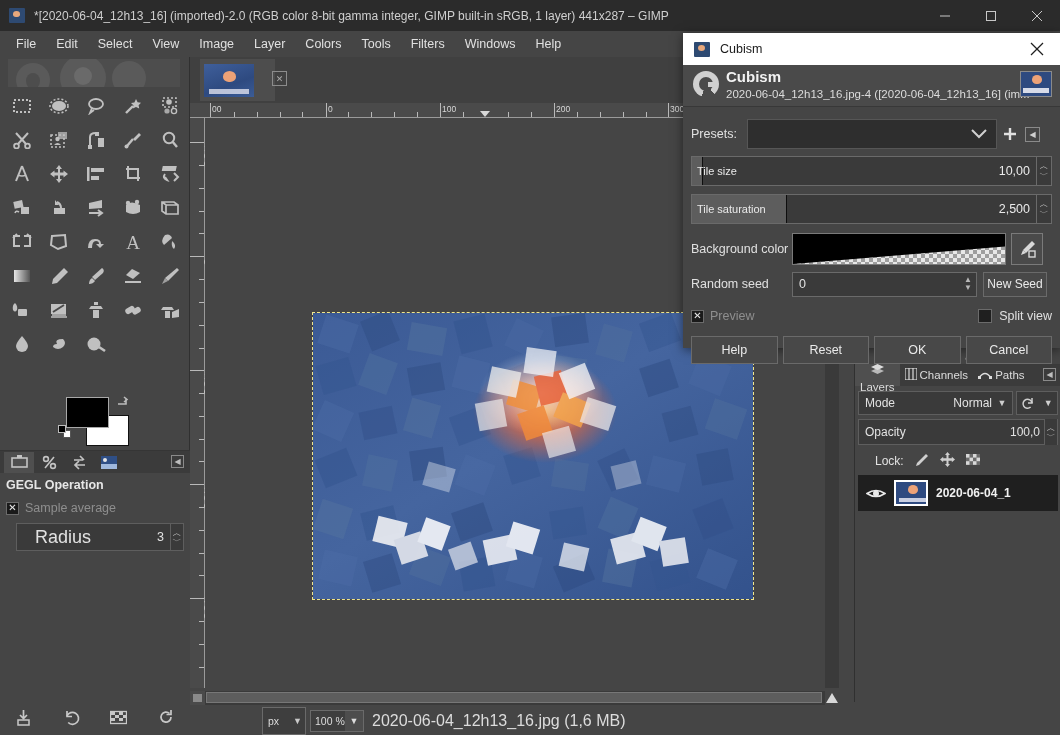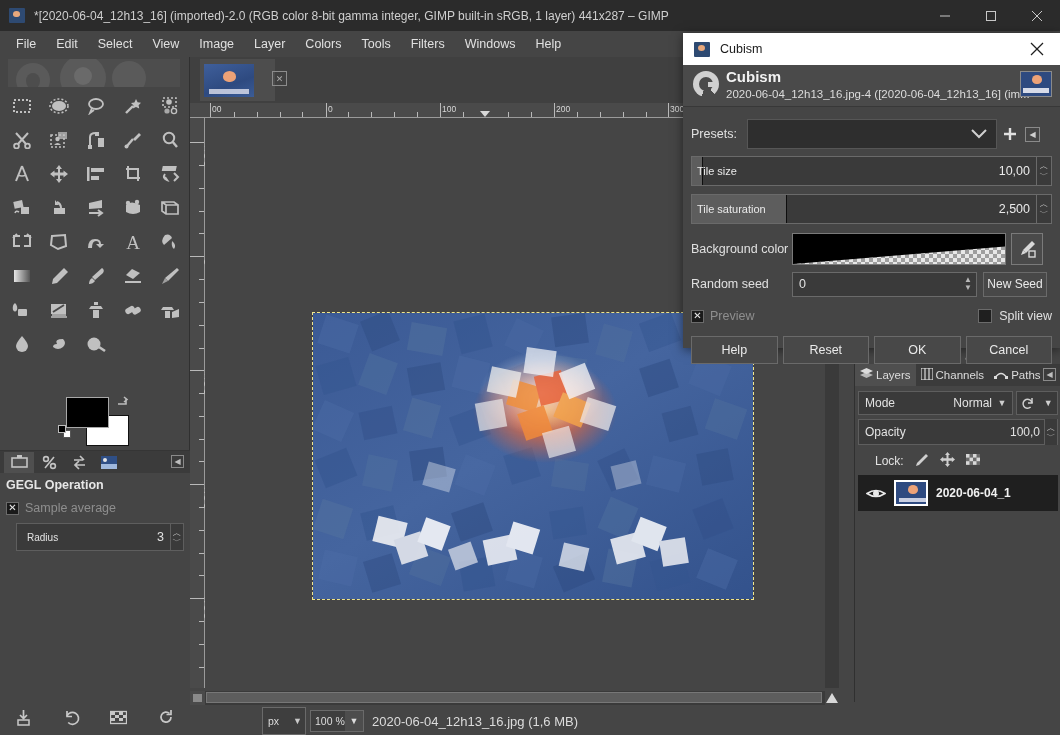--- a/index.html
+++ b/index.html
@@ -89,21 +89,21 @@
   .td-tab.active { background:#4f4f4f; }
   .td-menu { position:absolute; right:6px; top:4px; width:13px; height:13px; border:1px solid #8a8a8a; display:flex;align-items:center;justify-content:center;color:#bdbdbd;font-size:8px;}
   .gegl-title { position:absolute; left:6px; top:27px; font-weight:bold; font-size:12.5px; color:#e6e6e6; }
   .samp-row { position:absolute; left:6px; top:50px; display:flex; align-items:center; gap:6px; }
   .chk { width:13px; height:13px; background:#1a1a1a; border:1px solid #6b6b6b; display:flex; align-items:center; justify-content:center; color:#e8e8e8; font-size:10px; line-height:1; }
   .samp-label { color:#8e8e8e; font-size:12.5px; }
   .radius-row {
     position:absolute; left:16px; top:72px; width:168px; height:28px;
     background:#3a3a3a; border:1px solid #5e5e5e; display:flex; align-items:center;
   }
-  .radius-row .lbl { margin-left:10px; font-size:10px; color:#e2e2e2; }
+  .radius-row .lbl { margin-left:18px; font-size:18px; color:#e2e2e2; }
   .radius-row .val { margin-left:auto; margin-right:6px; font-size:12.5px; color:#e2e2e2; }
   .spin { width:13px; height:26px; background:#3a3a3a; border-left:1px solid #5e5e5e;
           display:flex; flex-direction:column; align-items:center; justify-content:center; color:#c9c9c9; }
   .spin div { line-height:8px; font-size:9px; }
 
   
   .imgwin { position:absolute; left:190px; top:57px; width:664px; height:645px; background:#454545; }
   .tabstrip { position:absolute; left:0; top:0; width:664px; height:46px; background:#404040; }
   .thumbtab { position:absolute; left:10px; top:2px; width:75px; height:42px; background:#4d4d4d; display:flex; align-items:center; }
   .thumb { width:50px; height:33px; margin-left:4px; position:relative; overflow:hidden;
@@ -136,29 +136,29 @@
   .qm-corner { position:absolute; left:635px; top:634px; width:14px; height:14px; }
   .qm-corner i { position:absolute; left:1px; top:2px; width:0;height:0;border-left:6px solid transparent;border-right:6px solid transparent;border-bottom:10px solid #d8d8d8; }
 
   .statusbar { position:absolute; left:0; top:648px; width:664px; height:32px; background:#454545; display:flex; align-items:center; }
   .unitbox { margin-left:72px; width:44px; height:28px; background:#3e3e3e; border:1px solid #6a6a6a; display:flex; align-items:center; }
   .unitbox .u { font-size:10.5px; margin-left:5px; color:#ddd; }
   .unitbox .cv { margin-left:auto; margin-right:3px; color:#c9c9c9; font-size:9px; }
   .zoombox { margin-left:4px; width:54px; height:22px; background:#3e3e3e; border:1px solid #6a6a6a; display:flex; align-items:center;}
   .zoombox .z { font-size:10.5px; margin-left:4px; color:#ddd; }
   .zoombox .cv { margin-left:auto; width:18px; height:20px; background:#4d4d4d; display:flex;align-items:center;justify-content:center;color:#dcdcdc;font-size:9px;}
-  .statusfile { margin-left:8px; font-size:13px; color:#dcdcdc; }
+  .statusfile { margin-left:8px; font-size:16px; color:#dcdcdc; }
 
   
   .rightdock { position:absolute; left:854px; top:57px; width:206px; height:645px; background:#454545; border-left:1px solid #303030; }
   .rd-iconrow { position:absolute; left:4px; top:273px; width:198px; height:24px; display:flex; align-items:center; justify-content:space-around; color:#b8b8b8;}
   .rd-grip { position:absolute; left:0; top:297px; width:206px; height:10px; display:flex; align-items:center; justify-content:center; color:#8e8e8e; letter-spacing:2px; font-size:9px;}
   .rd-tabs { position:absolute; left:0; top:307px; width:206px; height:22px; background:#3b3b3b; display:flex; align-items:center; }
   .rd-tab { height:22px; display:flex; align-items:center; gap:3px; padding:0 5px; font-size:11.5px; color:#dcdcdc; }
-  .rd-tab.active { background:#4f4f4f; }
+  .rd-tab.active { background:#4f4f4f;flex-direction:column; }
   .rd-tabmenu { position:absolute; right:5px; top:4px; width:13px; height:13px; border:1px solid #8a8a8a; display:flex;align-items:center;justify-content:center;color:#bdbdbd;font-size:8px;}
   .moderow { position:absolute; left:3px; top:333px; width:200px; height:26px; display:flex; align-items:center; }
   .modebox { width:155px; height:24px; background:#3a3a3a; border:1px solid #5e5e5e; display:flex; align-items:center; }
   .modebox .ml { margin-left:6px; font-size:12px; color:#e2e2e2; }
   .modebox .mv { margin-left:auto; font-size:12px; color:#e2e2e2; }
   .modebox .mc { width:20px; display:flex; align-items:center; justify-content:center; color:#cfcfcf; font-size:9px; }
   .moderow .revert { width:42px; height:24px; background:#3a3a3a; border:1px solid #5e5e5e; margin-left:3px; display:flex; align-items:center; justify-content:space-around; color:#cfcfcf; }
   .opacityrow { position:absolute; left:3px; top:362px; width:200px; height:26px; background:#3a3a3a; border:1px solid #5e5e5e; display:flex; align-items:center; }
   .opacityrow .ol { margin-left:6px; font-size:12px; color:#e2e2e2; }
   .opacityrow .ov { margin-left:auto; margin-right:4px; font-size:12px; color:#e2e2e2; }

